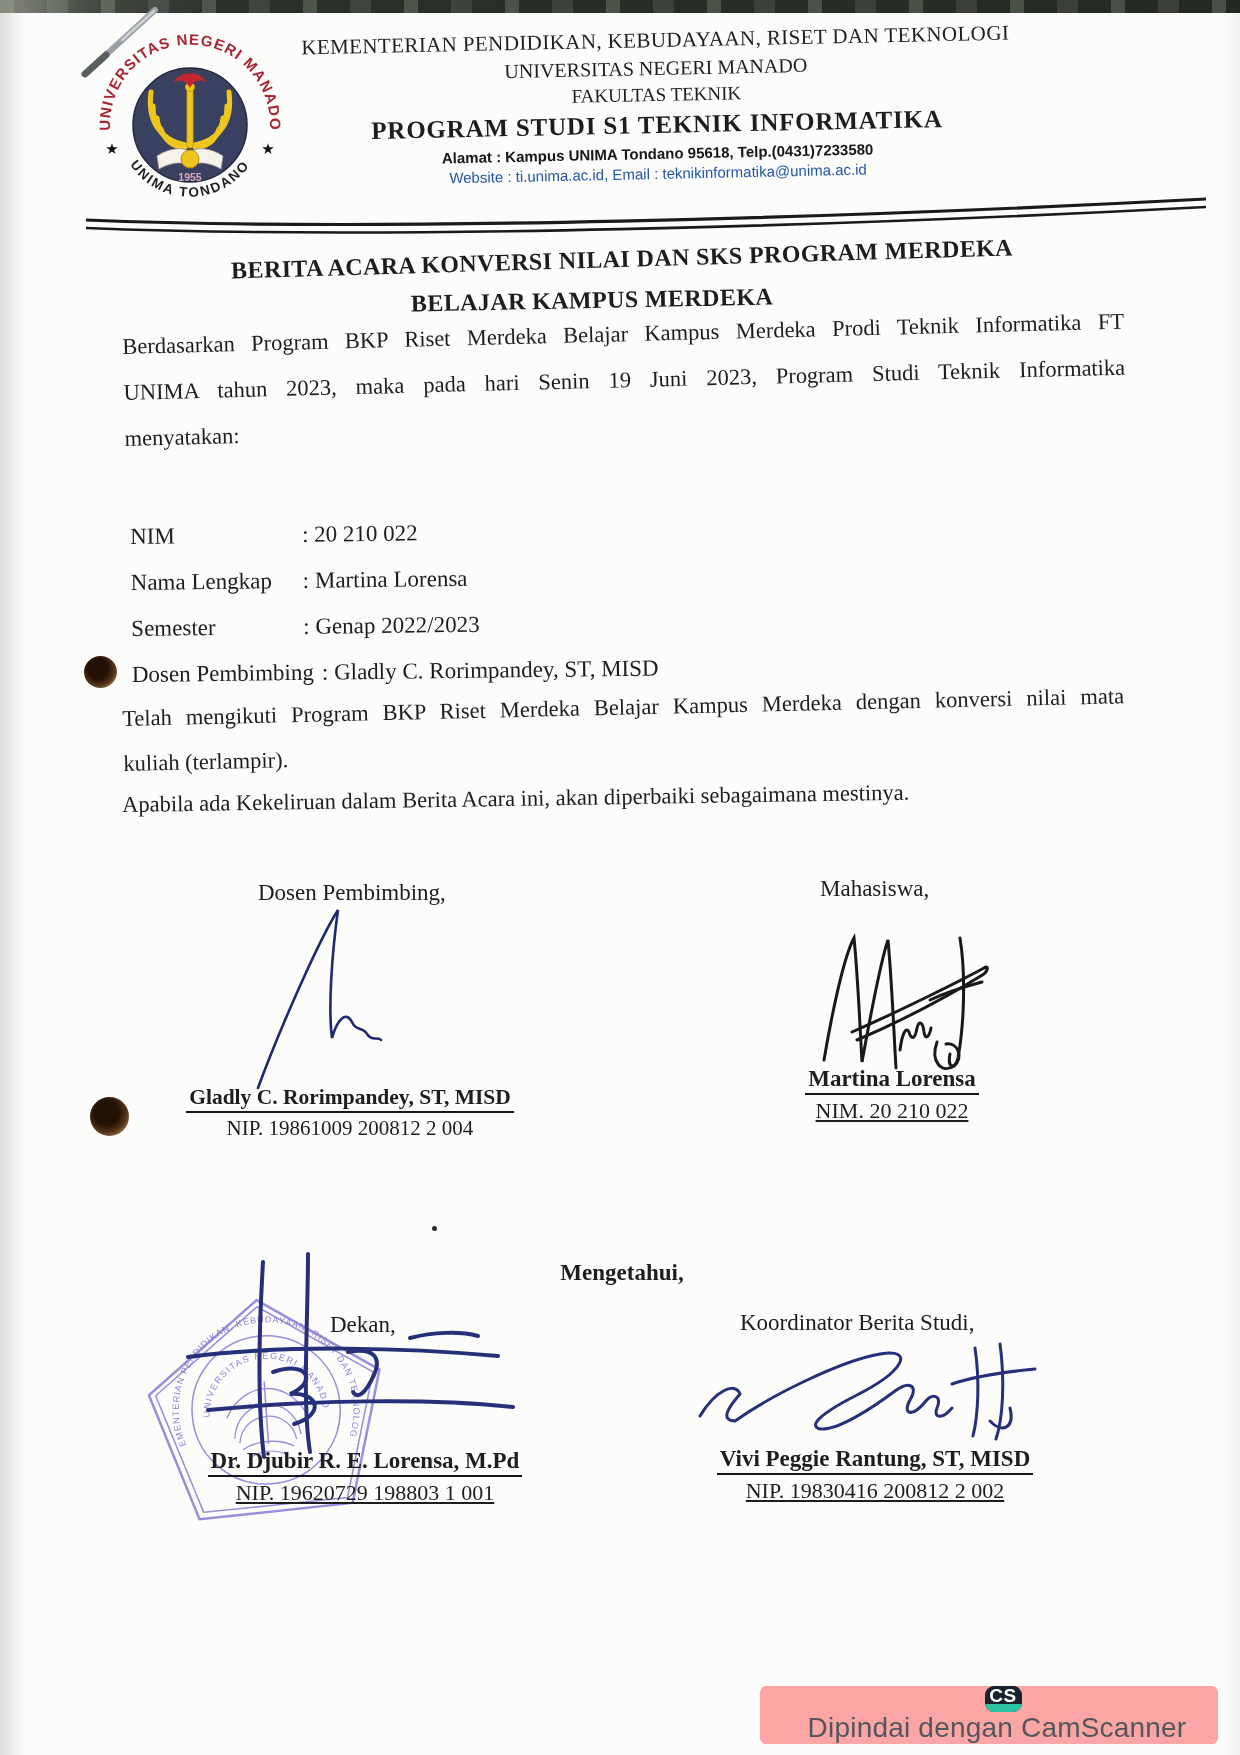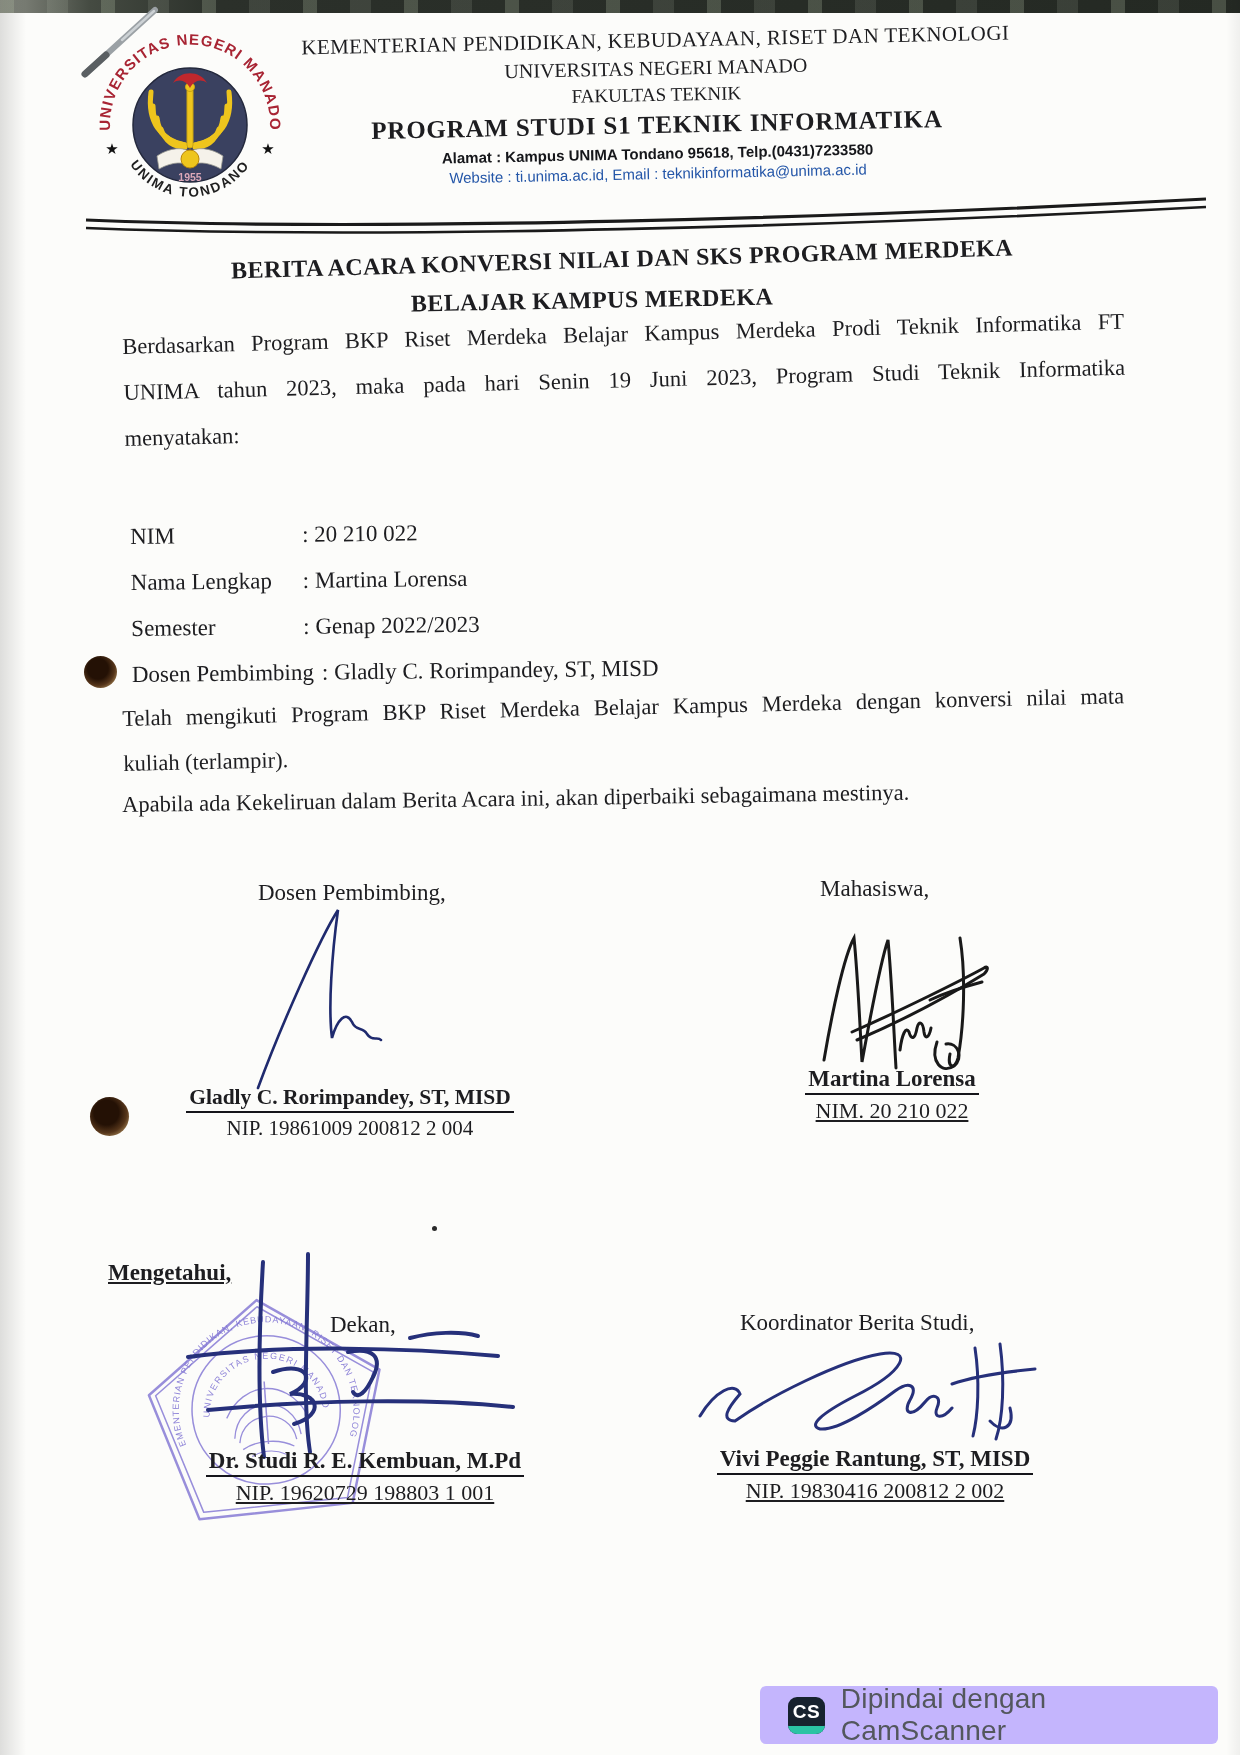--- a/index.html
+++ b/index.html
@@ -45,22 +45,22 @@
   .signame{font-weight:bold;font-size:21.5px;white-space:nowrap;display:inline-block;
            border-bottom:2.6px solid #15151a;padding:0 3px 1px 3px;}
   .signip{font-size:21px;margin-top:3px;white-space:nowrap;}
   .big .signame{font-size:23px;}
   .big .signip{font-size:22px;text-decoration:underline;}
   .ack{font-weight:bold;font-size:23px;}
   
   .hole{border-radius:50%;background:radial-gradient(circle at 42% 40%, #241105 0 38%, #55351a 62%, #8a6a42 76%, rgba(120,90,50,0) 80%);}
   .dot{width:5px;height:5px;border-radius:50%;background:#2a2a2a;}
   
-  .badge{left:760px;top:1686px;width:458px;height:58px;background:#c4b5fd;border-radius:6px;
-         font-family:"Liberation Sans",sans-serif;display:flex;align-items:center;}
+  .badge{left:760px;top:1686px;width:458px;height:58px;background:#fca5a5;border-radius:6px;
+         font-family:"Liberation Sans",sans-serif;display:flex;align-items:center;flex-direction:column;}
   .cs-icon{width:37px;height:37px;margin-left:28px;border-radius:9px;background:#17222e;position:relative;overflow:hidden;
            display:flex;align-items:center;justify-content:center;}
   .cs-icon span{color:#fff;font-weight:bold;font-size:19px;letter-spacing:.5px;margin-top:-6px;}
   .cs-icon::after{content:"";position:absolute;left:0;right:0;bottom:0;height:8px;background:#2bc3a4;}
   .cs-label{margin-left:16px;font-size:28px;color:#53575d;letter-spacing:.2px;}
   svg text{font-family:"Liberation Sans",sans-serif;}
 </style>
 </head>
 <body>
 
@@ -184,21 +184,21 @@
     <div class="signip">NIP. 19861009 200812 2 004</div>
   </div>
 
   <div class="abs sigblock big" style="left:692px;top:1066px;width:400px;">
     <span class="signame">Martina Lorensa</span>
     <div class="signip">NIM. 20 210 022</div>
   </div>
 
   <div class="abs dot" style="left:432px;top:1226px;"></div>
 
-  <div class="abs ack" style="left:108px;top:1260px;width:1000px;text-decoration:underline;">Mengetahui,</div>
+  <div class="abs ack" style="left:122px;top:1260px;width:1000px;text-align:center;">Mengetahui,</div>
 
   <div class="abs role" style="left:330px;top:1312px;">Dekan,</div>
   <div class="abs role" style="left:740px;top:1310px;">Koordinator Berita Studi,</div>
 
   <svg class="abs" style="left:140px;top:1294px;transform:rotate(-4deg);" width="252" height="228" viewBox="0 0 260 240">
     <defs>
       <path id="stArcOut" d="M 43.6,153.5 A 92,92 0 1 1 216.4,153.5"></path>
       <path id="stArcIn" d="M 78,158 A 60,60 0 1 1 182,158"></path>
     </defs>
     <g stroke="#8276d4" fill="none" opacity="0.82" stroke-linejoin="round">
@@ -236,21 +236,21 @@
     <g stroke="#26307a" stroke-width="3" fill="none" stroke-linecap="round">
       <path d="M10,80 C25,55 45,45 50,58 C38,72 30,84 45,85 C80,60 150,25 190,18 C225,12 215,35 165,60 C130,78 118,90 130,93 C148,95 185,70 205,55 C220,44 228,50 220,64 C212,78 222,82 235,66 C243,56 252,60 247,72 C243,82 252,84 262,72"></path>
       <path d="M285,12 C290,45 288,80 283,100"></path>
       <path d="M310,8 C315,45 313,82 306,103"></path>
       <path d="M262,48 C285,40 315,36 345,33"></path>
       <path d="M300,85 C312,98 325,92 320,72"></path>
     </g>
   </svg>
 
   <div class="abs sigblock big" style="left:165px;top:1448px;width:400px;">
-    <span class="signame">Dr. Studi R. E. Kembuan, M.Pd</span>
+    <span class="signame">Dr. Djubir R. E. Lorensa, M.Pd</span>
     <div class="signip">NIP. 19620729 198803 1 001</div>
   </div>
 
   <div class="abs sigblock big" style="left:675px;top:1446px;width:400px;">
     <span class="signame">Vivi Peggie Rantung, ST, MISD</span>
     <div class="signip">NIP. 19830416 200812 2 002</div>
   </div>
 
   <div class="abs badge">
     <div class="cs-icon">

